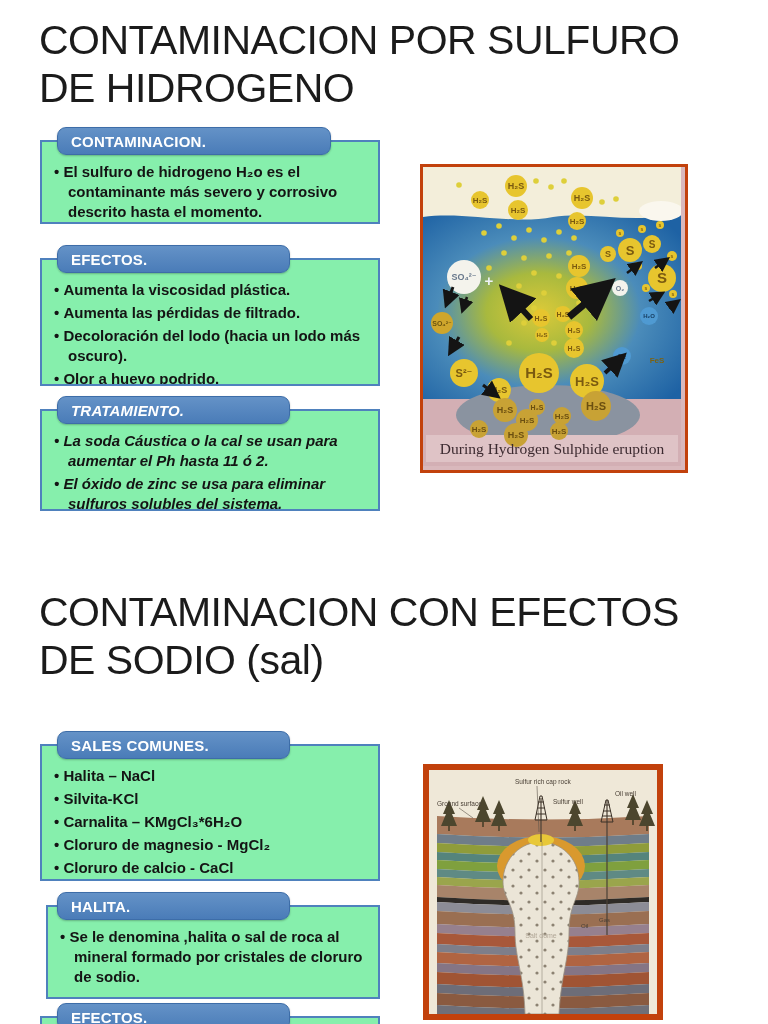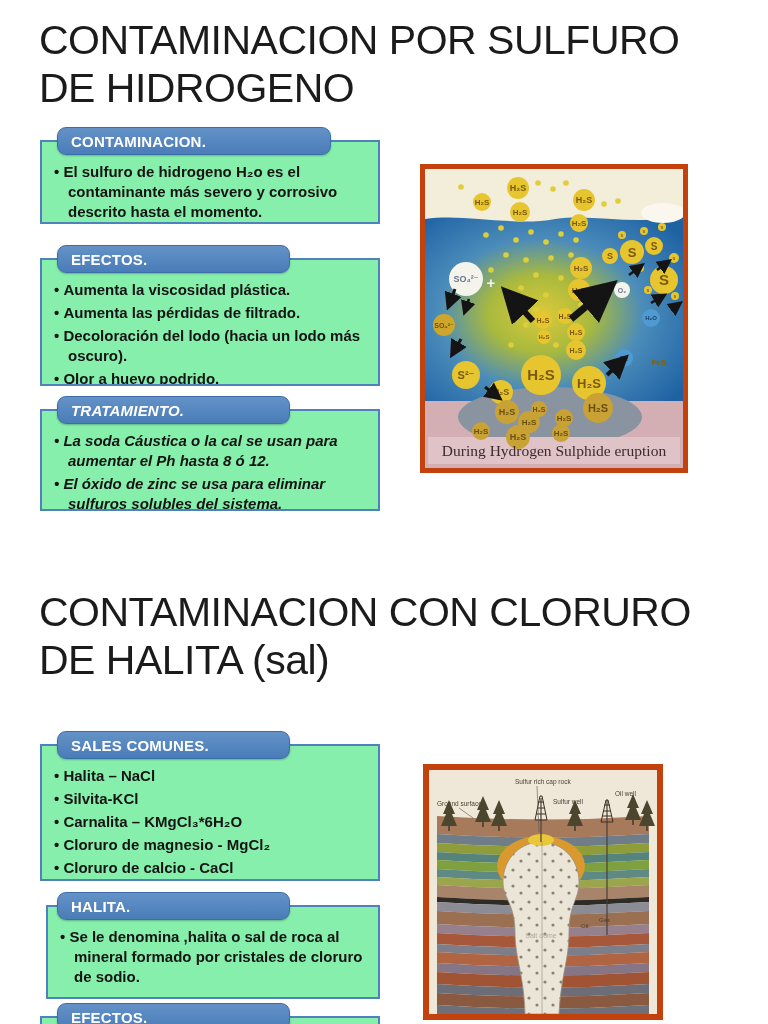--- a/index.html
+++ b/index.html
@@ -14,21 +14,21 @@
         display:flex;align-items:center;padding-left:13px;
         color:#ffffff;font-size:15px;font-weight:bold;letter-spacing:0.2px;
         box-shadow:0 1px 2px rgba(0,0,0,0.25);}
   .sa-tab.wide{width:274px;}
   .sa-body{box-sizing:border-box;position:relative;z-index:1;margin-top:-15px;background:#86efac;
         border:2px solid #4f81bd;padding:20px 8px 6px 12px;overflow:hidden;}
   .sa-body ul{margin:0;padding:0;list-style:none;}
   .sa-body li{font-size:15px;line-height:1.33;font-weight:600;color:#141414;
         padding-left:14px;text-indent:-14px;margin:0 0 3px 0;}
   .sa-body li::before{content:"• ";font-weight:bold;}
-  .figure{position:absolute;box-sizing:border-box;border:5px solid #c2410c;background:#d9b8bc;}
+  .figure{position:absolute;box-sizing:border-box;border:3px solid #c2410c;background:#d9b8bc;}
   .figure svg{display:block;}
   svg text{font-family:"Liberation Sans","DejaVu Sans",sans-serif;}
   svg text.serif{font-family:"Liberation Serif","DejaVu Serif",serif;}
 </style>
 </head>
 <body>
 
 <div id="page">
 
   <div>
@@ -60,21 +60,21 @@
         </ul>
       </div>
     </div>
 
     <div class="sa-box" style="top:396px;font-style:italic;">
       <div class="sa-tab">
         <span>TRATAMIENTO.</span>
       </div>
       <div class="sa-body" style="height:102px;">
         <ul>
-          <li>La soda Cáustica o la cal se usan para aumentar el  Ph hasta 8 ó 12.</li>
+          <li>La soda Cáustica o la cal se usan para aumentar el  Ph hasta 11 ó 2.</li>
           <li>El óxido de zinc se usa para eliminar sulfuros solubles  del sistema.</li>
         </ul>
       </div>
     </div>
 
     <div class="figure" style="left:420px;top:164px;width:268px;height:309px;">
       <svg width="258" height="299" viewBox="0 0 258 299">
         <defs>
           <radialGradient id="seaG" cx="45%" cy="52%" r="68%">
             <stop offset="0%" stop-color="#dcca38"></stop>
@@ -221,21 +221,21 @@
           <path d="M182,206 L198,191" stroke-width="4" marker-end="url(#ah)"></path>
           <path d="M60,218 L73,228" stroke-width="3" marker-end="url(#ah)"></path>
         </g>
         <text class="serif" x="129" y="287" text-anchor="middle" font-size="15.5" fill="#3c2a30">During Hydrogen Sulphide eruption</text>
       </svg>
     </div>
   </div>
 
   <div>
     <h1 class="slide-title" style="top:588px;margin:0;">
-      <span class="inner">CONTAMINACION CON CLORURO DE HALITA (sal)</span>
+      <span class="inner">CONTAMINACION CON EFECTOS DE SODIO (sal)</span>
     </h1>
 
     <div class="sa-box" style="top:731px;">
       <div class="sa-tab">
         <span>SALES COMUNES.</span>
       </div>
       <div class="sa-body" style="height:137px;">
         <ul>
           <li>Halita – NaCl</li>
           <li>Silvita-KCl</li>

